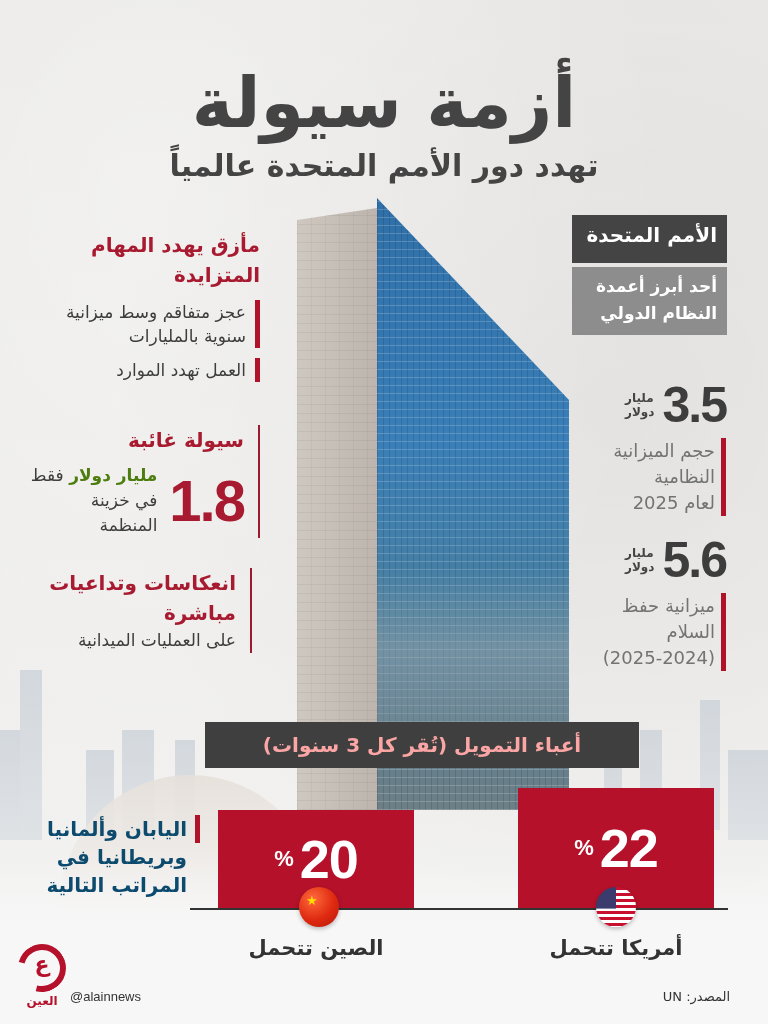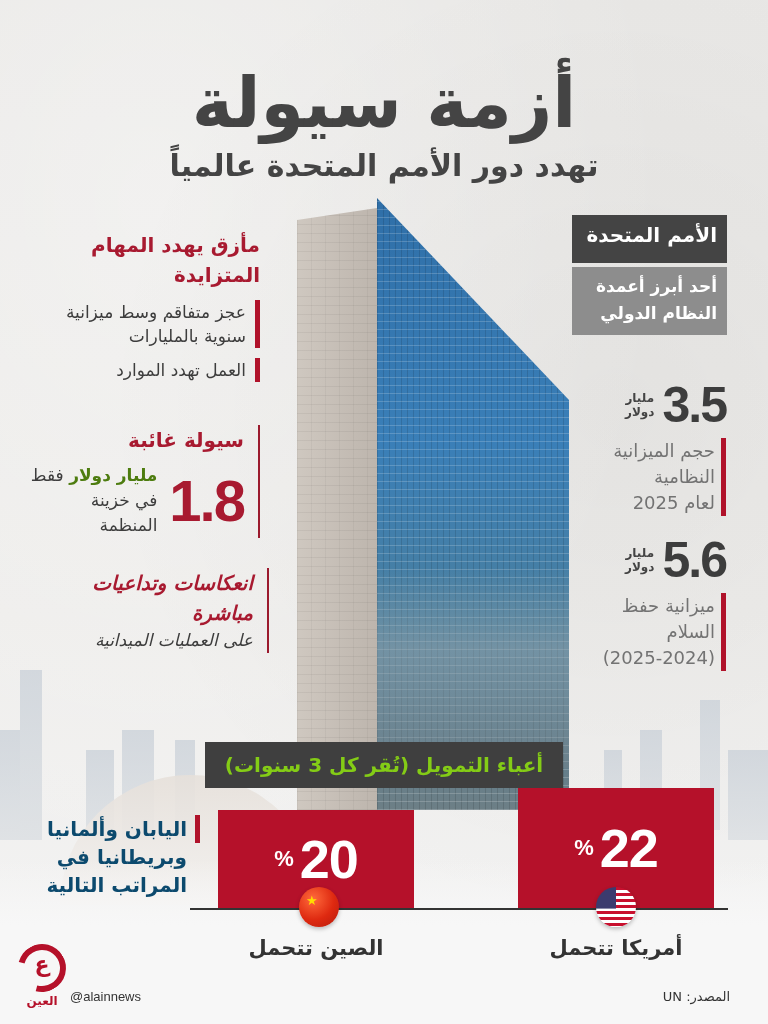--- a/index.html
+++ b/index.html
@@ -71,21 +71,21 @@
   .un-body {
     background: #8d8d8d; color: #fff; font-size: 17px; line-height: 27px;
     padding: 6px 10px 8px 10px; text-align: right; margin-top: 4px; font-weight: bold;
   }
   .stat { position: absolute; direction: rtl; text-align: right; }
   .stat-num {
     display: inline-block; font-size: 50px; font-weight: 700; color: #3d3d3d;
     line-height: 50px; letter-spacing: -2px; font-family: "Liberation Sans", sans-serif;
   }
   .stat-unit { display: inline-block; font-size: 12px; font-weight: 700; line-height: 14px; color: #444;
-    vertical-align: middle; margin-right: 4px; text-align: center; }
+    vertical-align: middle; margin-right: 4px; text-align: left; }
   .stat-desc {
     border-right: 5px solid #b0122a; padding-right: 6px; font-size: 18px; line-height: 26px;
     color: #737373; margin-top: 8px;
   }
   .stat-desc .line { display: block; }
 
   
   .left { position: absolute; direction: rtl; text-align: right; }
   .red-head { color: #a81a30; font-weight: 700; font-size: 20px; line-height: 30px; }
   .bullet {
@@ -94,23 +94,23 @@
   }
   .vbar-block { border-right: 2px solid #9b1a2d; padding-right: 14px; }
   .liquidity-row { display: flex; flex-direction: row; align-items: center; gap: 12px; margin-top: 8px; }
   .big-red { font-size: 58px; font-weight: 700; color: #a81a30; line-height: 58px;
     font-family: "Liberation Sans", sans-serif; letter-spacing: -2px; }
   .liq-text { font-size: 17px; line-height: 25px; color: #3d3d3d; }
   .liq-text .hl { color: #4d7c0f; font-weight: 700; }
 
   
   .fund-title {
-    position: absolute; left: 205px; top: 722px; width: 358px; height: 46px;
-    background: #3f3f3f; color: #84cc16; font-weight: 700; font-size: 20px;
-    text-align: center; line-height: 46px; direction: rtl; margin-top: 20px;
+    position: absolute; left: 205px; top: 722px; width: 434px; height: 46px;
+    background: #3f3f3f; color: #fca5a5; font-weight: 700; font-size: 20px;
+    text-align: center; line-height: 46px; direction: rtl;
   }
   .bar-base { position: absolute; left: 190px; width: 538px; top: 908px; height: 2px; background: #333; }
   .fund-box {
     position: absolute; background: #b5112a; color: #fff; direction: ltr;
     display: flex; align-items: center; justify-content: center; gap: 6px;
   }
   .fund-box .pct { font-size: 22px; font-weight: 700; font-family: "Liberation Sans", sans-serif; }
   .fund-box .val { font-size: 54px; font-weight: 700; font-family: "Liberation Sans", sans-serif; letter-spacing: -1px; }
   .flag { position: absolute; width: 40px; height: 40px; border-radius: 50%; overflow: hidden;
     box-shadow: 0 2px 4px rgba(0,0,0,0.25); }
@@ -223,21 +223,21 @@
   <div class="liquidity-row">
     <div class="big-red" style="direction:ltr;">1.8</div>
     <div class="liq-text">
       <div><span class="hl">مليار دولار</span> <span>فقط</span></div>
       <div>في خزينة</div>
       <div>المنظمة</div>
     </div>
   </div>
 </div>
 
-<div class="left vbar-block" style="right:499px; top:568px; width:240px;font-style:italic;">
+<div class="left vbar-block" style="right:516px; top:568px; width:240px;">
   <div class="red-head">
     <div>انعكاسات وتداعيات</div>
     <div>مباشرة</div>
   </div>
   <div class="liq-text">على العمليات الميدانية</div>
 </div>
 
 <div class="fund-title">أعباء التمويل (تُقر كل 3 سنوات)</div>
 
 <div class="fund-box" style="left:518px; top:788px; width:196px; height:120px;">

